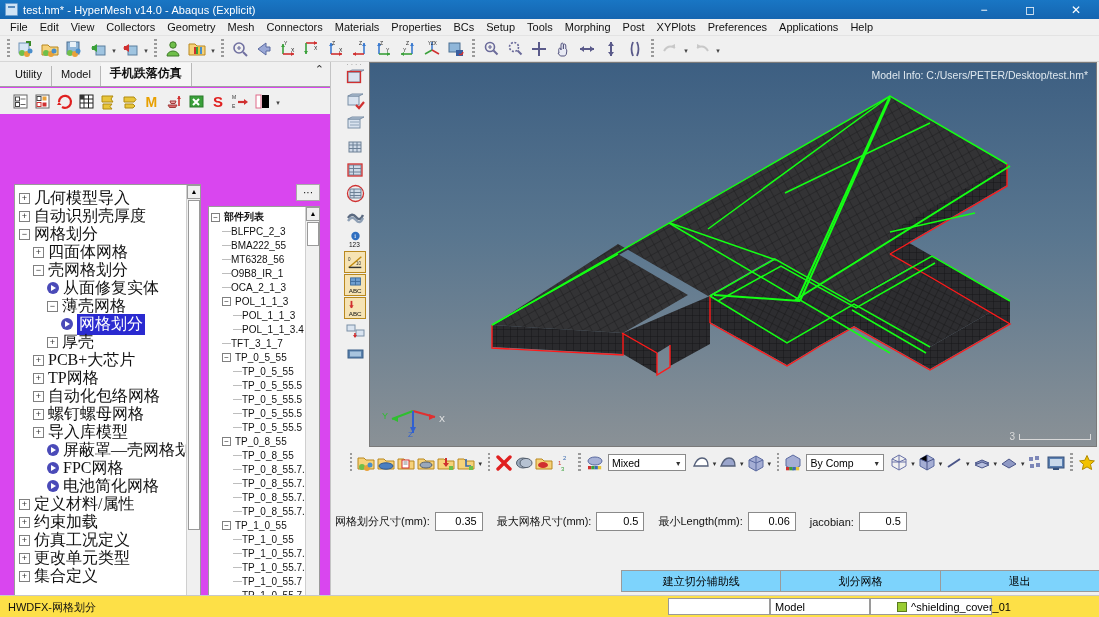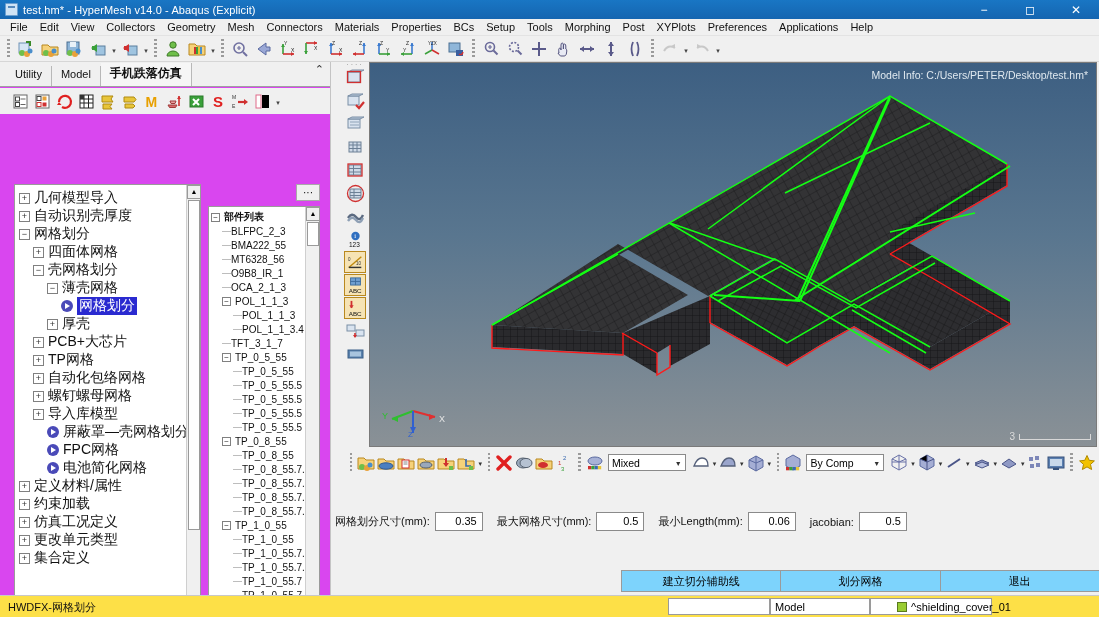--- a/index.html
+++ b/index.html
@@ -77,21 +77,21 @@
   .dots-btn{position:absolute;left:296px;top:122px;width:24px;height:17px;
     background:#f0f0f0;border:1px solid #a9a9a9;font-size:10px;text-align:center;line-height:15px;}
 
   
   .tree-inner{position:absolute;left:0;top:0;width:171px;padding:4px 0 0 4px;}
   .trow{display:flex;align-items:center;height:18px;white-space:nowrap;font-size:11.5px;color:#111;}
   .exp{width:11px;height:11px;border:1px solid #808080;background:#fff;margin-right:4px;
        font-size:9px;line-height:9px;text-align:center;color:#333;flex:none;display:inline-block;}
   .playicon{width:12px;height:12px;border-radius:50%;background:#4a4ab8;margin-right:4px;flex:none;position:relative;}
   .playicon:after{content:"";position:absolute;left:4px;top:3px;border-left:5px solid #fff;border-top:3px solid transparent;border-bottom:3px solid transparent;}
-  .trow .lbl{font-size:14px;}
+  .trow .lbl{font-size:16px;font-family:Liberation Serif, serif;}
   .trow.sel .lbl{background:#2a2ad0;color:#fff;padding:0 2px;}
 
   
   .lrow{display:flex;align-items:center;height:14px;white-space:nowrap;font-size:10px;color:#111;}
   .lrow .lbl{font-size:10px;}
   .lrow.bold .lbl{font-weight:bold;}
 
   .vscroll{position:absolute;right:0;top:0;width:14px;height:100%;background:#f0f0f0;border-left:1px solid #cfcfcf;}
   .vthumb{position:absolute;left:1px;width:12px;background:#ffffff;border:1px solid #9a9a9a;}
   .vsarrow{position:absolute;left:0;width:14px;height:14px;background:#f0f0f0;border:1px solid #9a9a9a;
@@ -494,20 +494,24 @@
           </div>
           <div class="trow" style="padding-left: 14px;">
             <span class="exp">+</span>
             <span class="lbl">四面体网格</span>
           </div>
           <div class="trow" style="padding-left: 14px;">
             <span class="exp">−</span>
             <span class="lbl">壳网格划分</span>
           </div>
           <div class="trow" style="padding-left: 28px;">
+            <span class="playicon"></span>
+            <span class="lbl">从面修复实体</span>
+          </div>
+          <div class="trow" style="padding-left: 28px;">
             <span class="exp">−</span>
             <span class="lbl">薄壳网格</span>
           </div>
           <div class="trow sel" style="padding-left: 42px;">
             <span class="playicon"></span>
             <span class="lbl">网格划分</span>
           </div>
           <div class="trow" style="padding-left: 28px;">
             <span class="exp">+</span>
             <span class="lbl">厚壳</span>

